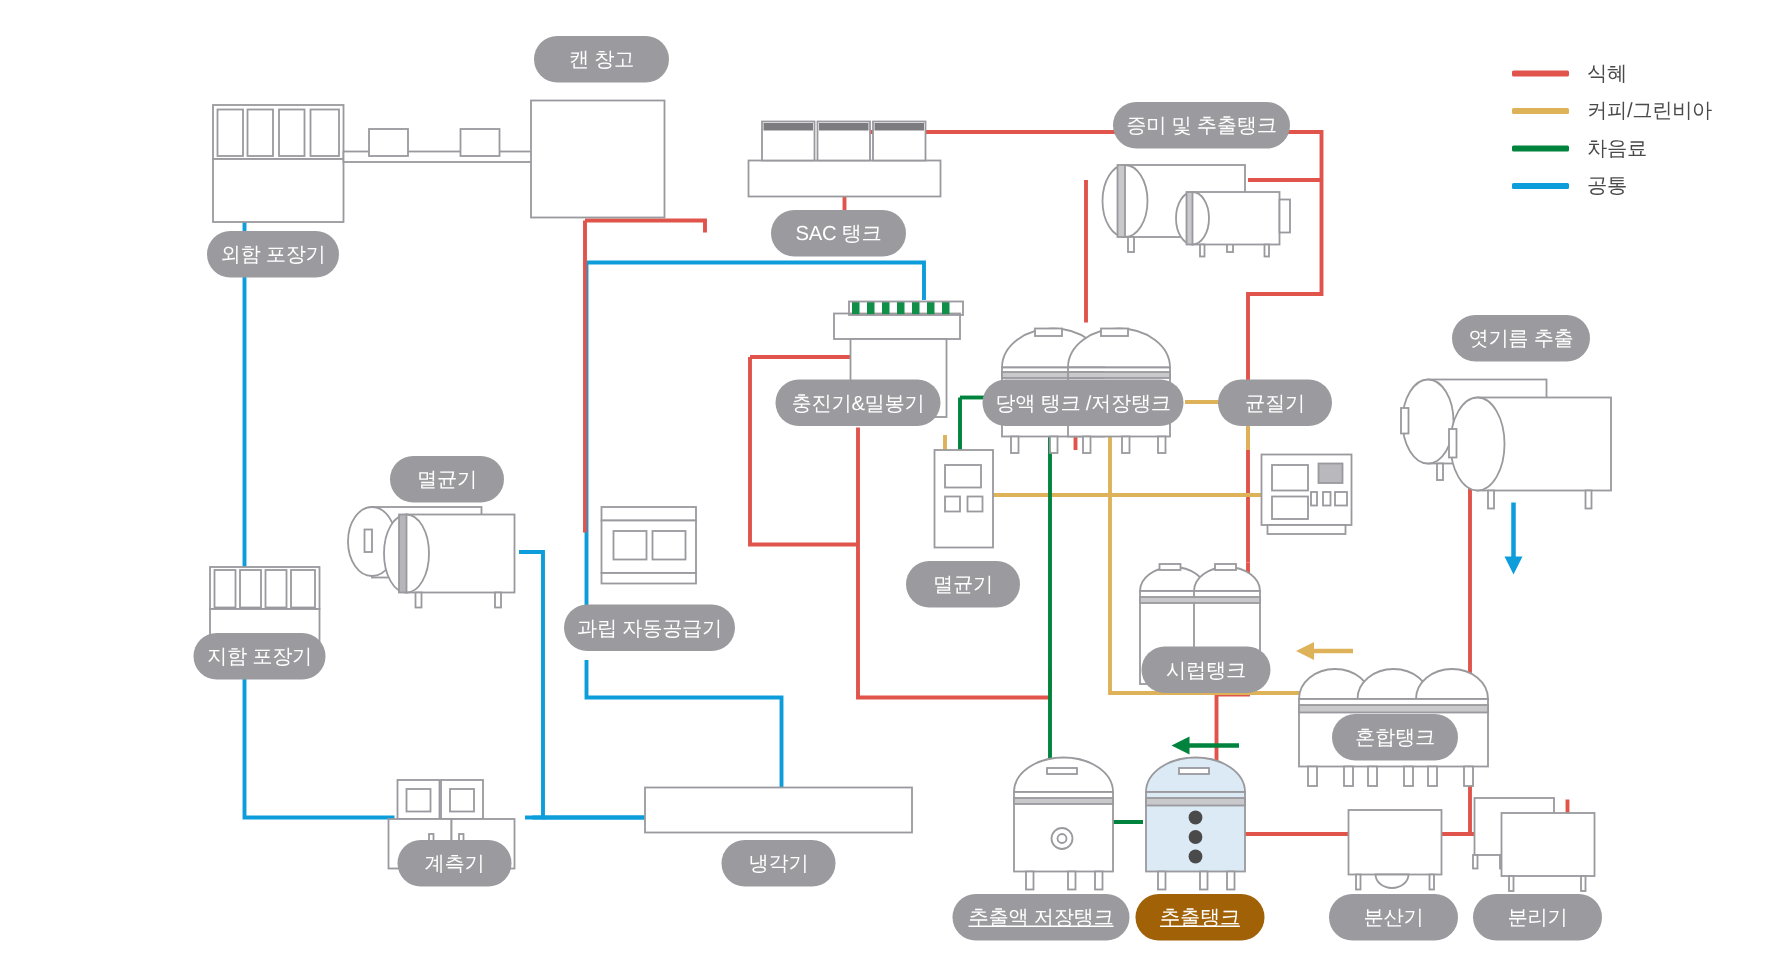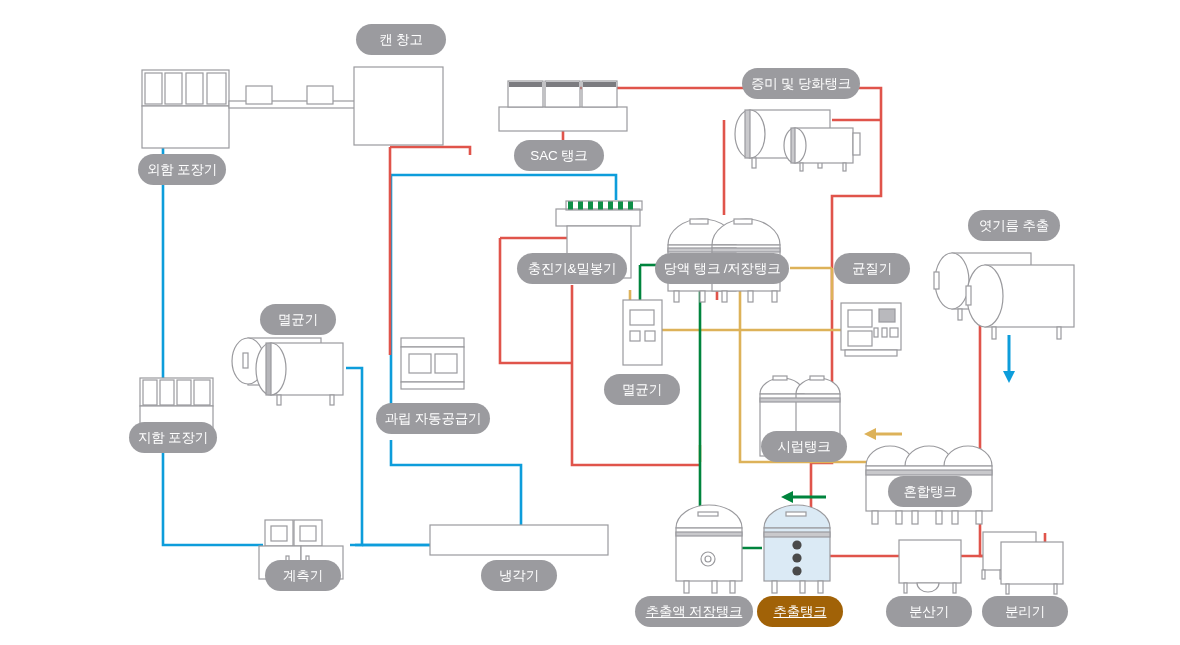--- a/index.html
+++ b/index.html
@@ -313,33 +313,51 @@
         <line x1="826" y1="497" x2="790" y2="497" stroke="#00843d" stroke-width="3"></line>
         <polygon points="781,497 793,491 793,503" fill="#00843d"></polygon>
       </g>
     </g>
   </svg>
 
   <div id="pills">
       <div class="pill" style="left: 356px; top: 24px; width: 90px;">캔 창고</div>
       <div class="pill" style="left: 138px; top: 154px; width: 88px;">외함 포장기</div>
       <div class="pill" style="left: 514px; top: 140px; width: 90px; text-align: right;">SAC 탱크</div>
-      <div class="pill" style="left: 742px; top: 68px; width: 118px;">증미 및 당화탱크</div>
+      <div class="pill" style="left: 742px; top: 68px; width: 118px;">증미 및 추출탱크</div>
       <div class="pill" style="left: 517px; top: 253px; width: 110px;">충진기&amp;밀봉기</div>
       <div class="pill" style="left: 655px; top: 253px; width: 134px;">당액 탱크 /저장탱크</div>
-      <div class="pill" style="left: 834px; top: 253px; width: 76px; text-align: center;">균질기</div>
+      <div class="pill" style="left: 812px; top: 253px; width: 76px; text-align: center;">균질기</div>
       <div class="pill" style="left: 968px; top: 210px; width: 92px;">엿기름 추출</div>
       <div class="pill" style="left: 260px; top: 304px; width: 76px;">멸균기</div>
       <div class="pill" style="left: 604px; top: 374px; width: 76px;">멸균기</div>
       <div class="pill" style="left: 376px; top: 403px; width: 114px;">과립 자동공급기</div>
       <div class="pill" style="left: 129px; top: 422px; width: 88px;">지함 포장기</div>
       <div class="pill" style="left: 761px; top: 431px; width: 86px;">시럽탱크</div>
       <div class="pill" style="left: 888px; top: 476px; width: 84px;">혼합탱크</div>
       <div class="pill" style="left: 265px; top: 560px; width: 76px;">계측기</div>
       <div class="pill" style="left: 481px; top: 560px; width: 76px;">냉각기</div>
       <div class="pill" style="left: 635px; top: 596px; width: 118px; text-decoration: underline;">추출액 저장탱크</div>
       <div class="pill active" style="left: 757px; top: 596px; width: 86px;">추출탱크</div>
       <div class="pill" style="left: 886px; top: 596px; width: 86px;">분산기</div>
       <div class="pill" style="left: 982px; top: 596px; width: 86px;">분리기</div>
     </div>
 
+  <div class="legend">
+    <div class="legend-row">
+      <span class="legend-swatch" style="background: rgb(224, 84, 75);"></span>
+      <span class="legend-label">식혜</span>
+    </div>
+    <div class="legend-row">
+      <span class="legend-swatch" style="background: rgb(221, 178, 89);"></span>
+      <span class="legend-label">커피/그린비아</span>
+    </div>
+    <div class="legend-row">
+      <span class="legend-swatch" style="background: rgb(0, 132, 61);"></span>
+      <span class="legend-label">차음료</span>
+    </div>
+    <div class="legend-row">
+      <span class="legend-swatch" style="background: rgb(13, 157, 219);"></span>
+      <span class="legend-label">공통</span>
+    </div>
+  </div>
 
 </div>
 
 </body></html>

